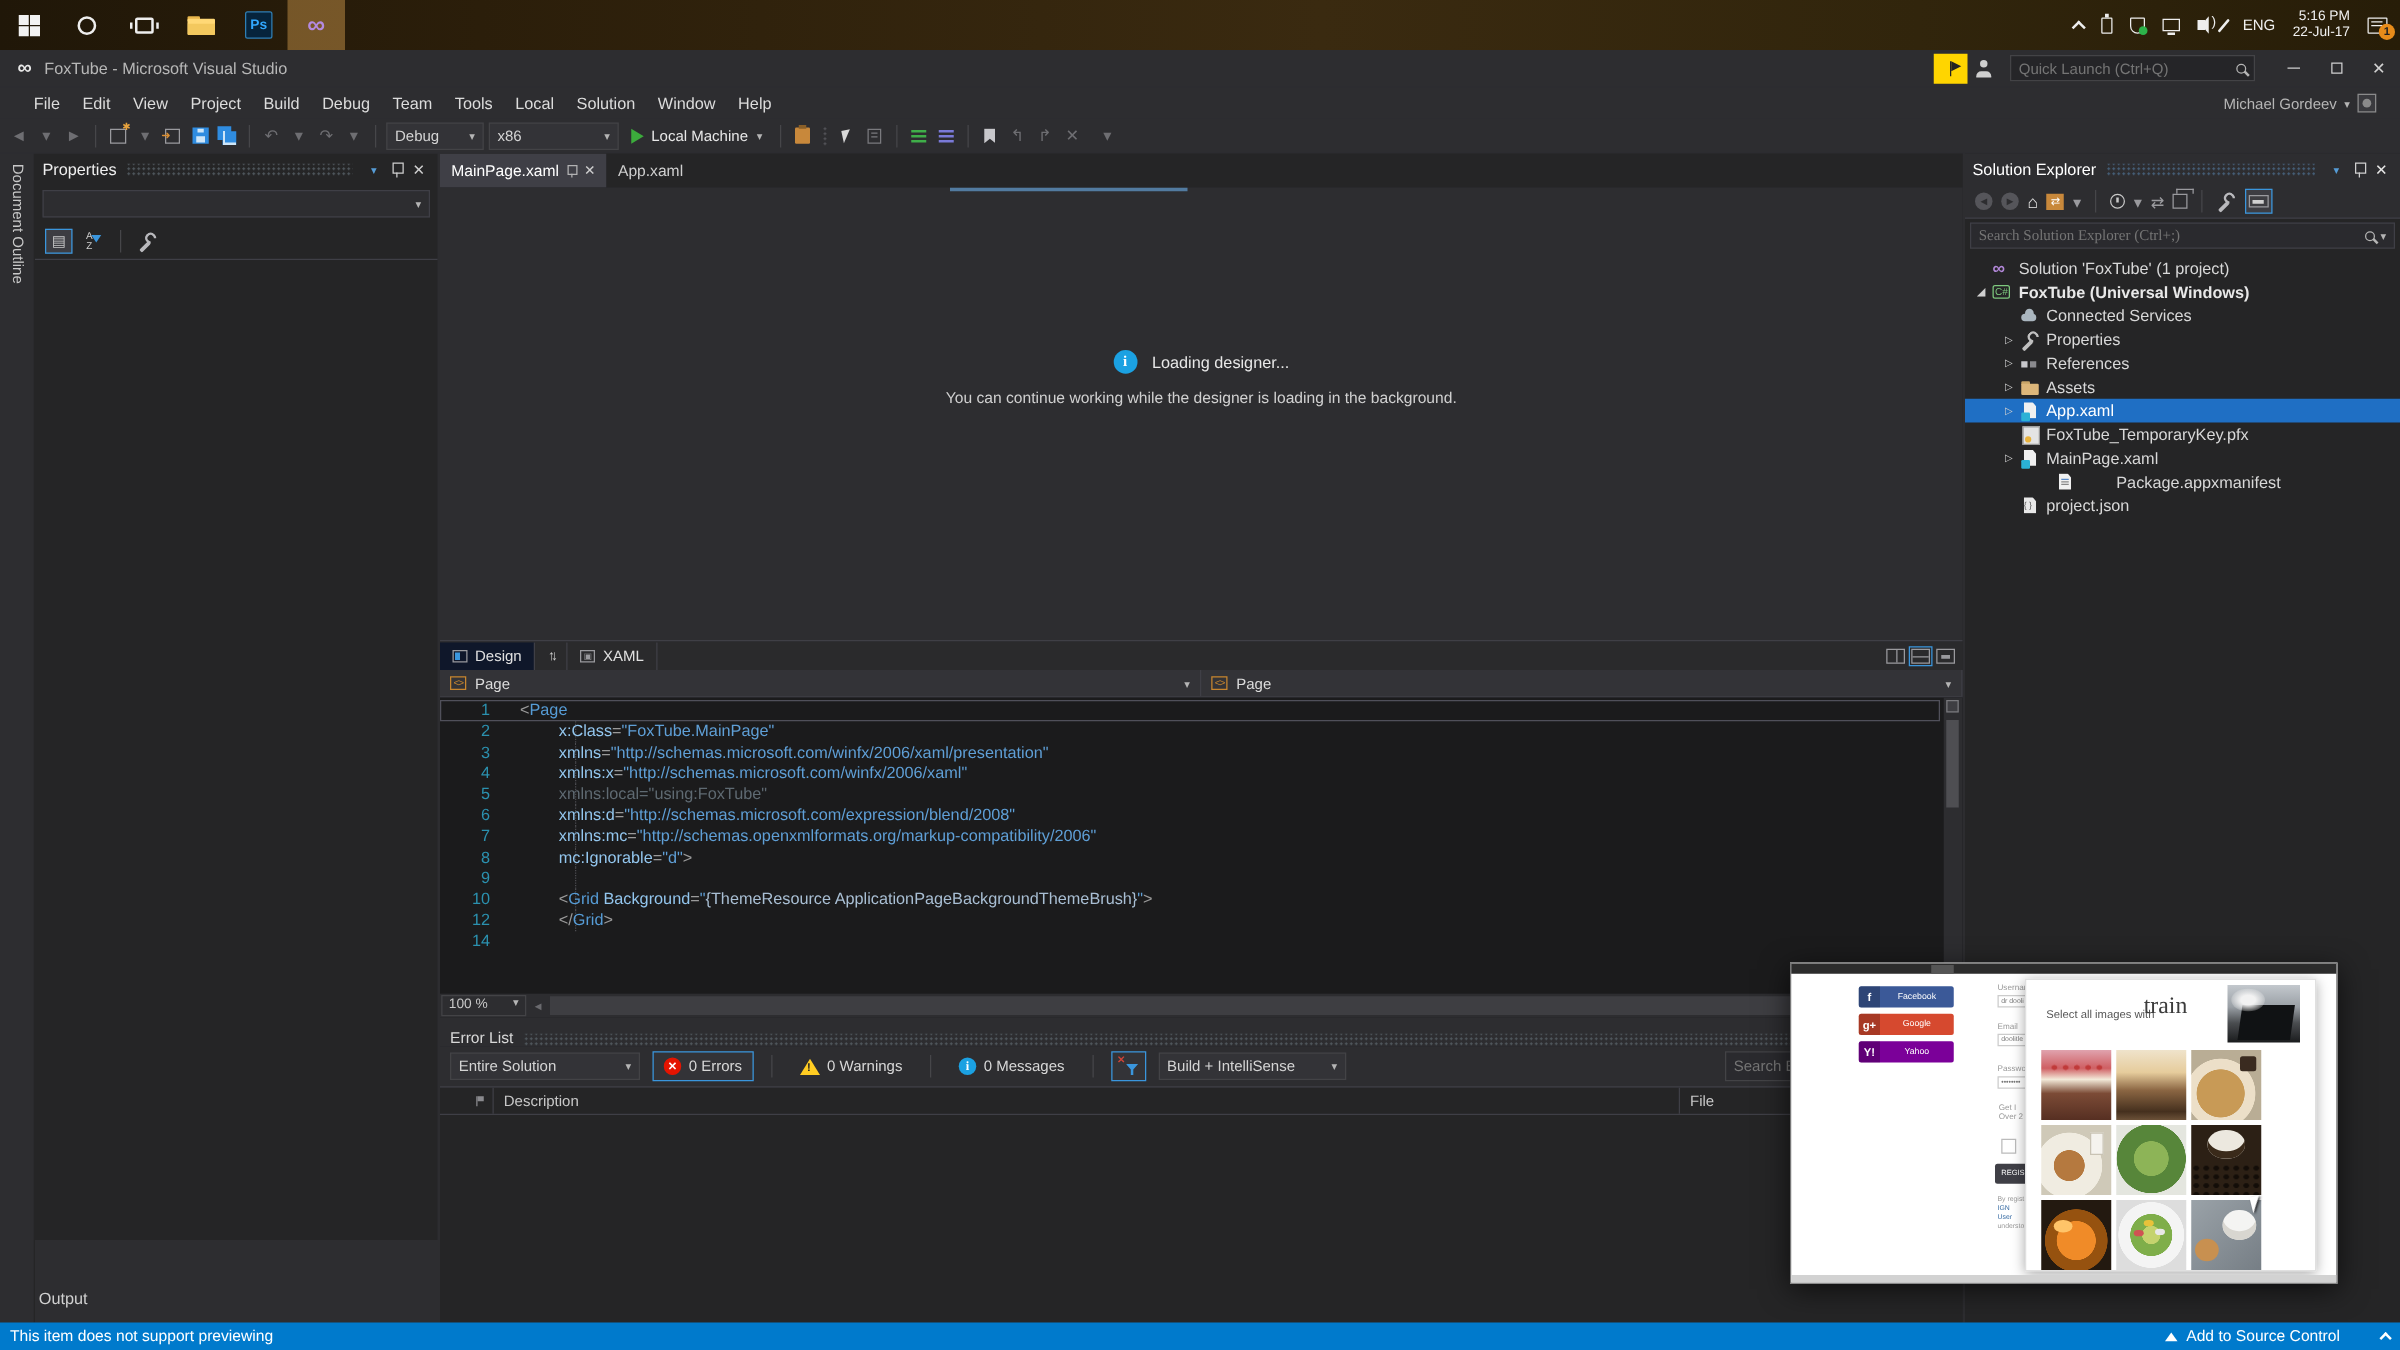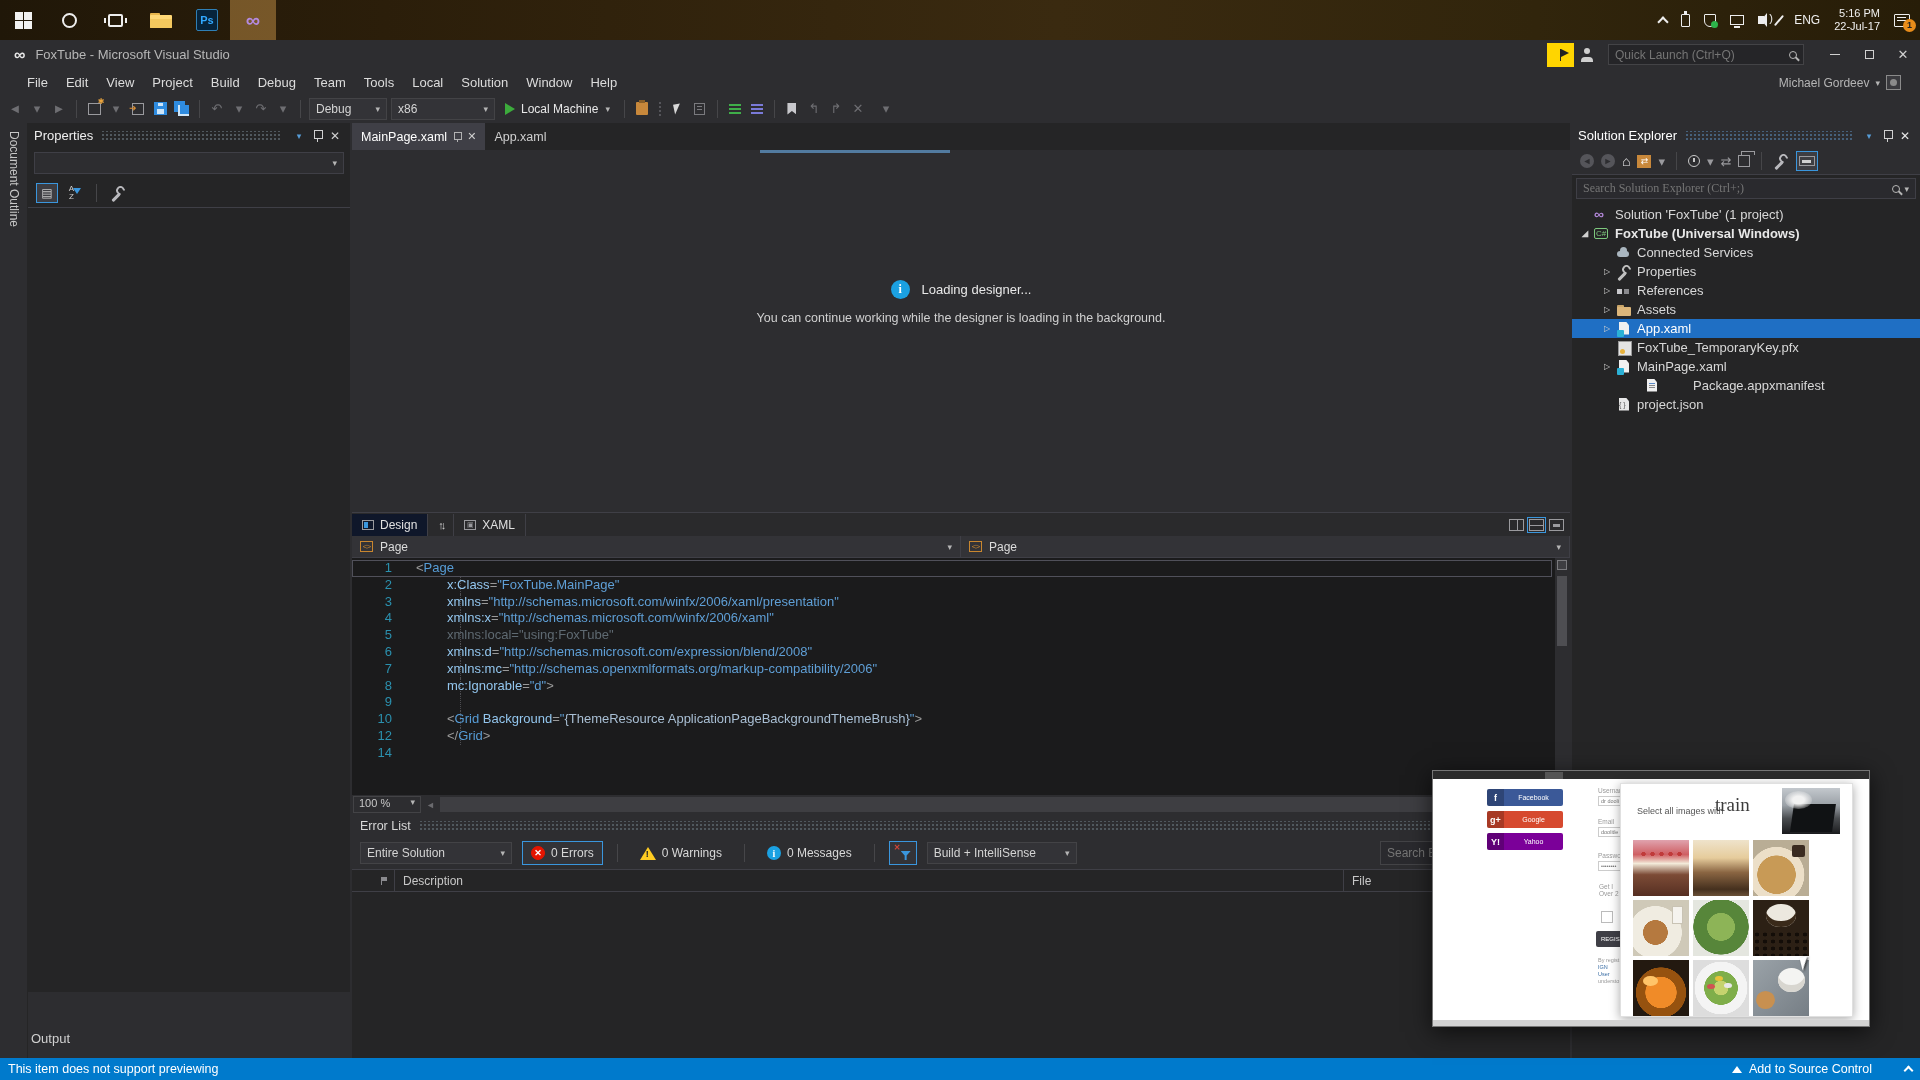--- a/index.html
+++ b/index.html
@@ -164,21 +164,21 @@
   .vgrip{position:absolute;left:2px;top:2px;width:10px;height:10px;border:1px solid #7a7a7e;background:#3e3e42;}
   .vthumb{position:absolute;left:2px;top:18px;width:10px;height:70px;background:#4e4e52;}
   .varrow{position:absolute;left:3px;bottom:2px;color:#6a6a6e;font-size:9px;}
   #hscroll-row{position:absolute;left:0;top:672px;width:1218px;height:19px;background:#2d2d30;display:flex;align-items:center;}
   #zoom-combo{width:68px;height:17px;background:#2d2d30;border:1px solid #434346;color:#c8c8c8;font-size:11px;display:flex;align-items:flex-start;padding:0 5px;margin-left:1px;}
   #zoom-combo .caret{margin-left:auto;}
   .harrow{color:#6a6a6e;font-size:9px;padding:0 5px;}
   #htrack{flex:1;height:15px;background:#3e3e42;margin-right:4px;}
   
   #error-list{position:absolute;left:0;top:691px;width:1218px;height:244px;background:#252526;}
-  #el-title{height:23px;display:flex;align-items:center;color:#d8d8d8;font-size:12.5px;padding:0 8px;background:#2d2d30;}
+  #el-title{height:23px;display:flex;align-items:flex-end;color:#d8d8d8;font-size:12.5px;padding:0 8px;background:#2d2d30;}
   #el-toolbar{height:33px;display:flex;align-items:center;gap:10px;padding:0 8px;background:#2d2d30;border-bottom:1px solid #3f3f46;position:relative;}
   .el-btn{height:24px;display:flex;align-items:center;gap:6px;color:#d8d8d8;font-size:12px;padding:0 8px;}
   .el-btn.sel{border:1px solid #3a96dd;background:#333337;}
   .ic-err{width:14px;height:14px;border-radius:50%;background:#e8e8e8;color:#e51400;display:flex;align-items:center;justify-content:center;font-size:9px;font-weight:bold;border:1.5px solid #e51400;background:#e51400;color:#fff;}
   .ic-warn{width:0;height:0;border-left:8px solid transparent;border-right:8px solid transparent;border-bottom:13px solid #fc2;position:relative;}
   .ic-warn::after{content:"!";position:absolute;left:-2px;top:2px;color:#222;font-size:9px;font-weight:bold;}
   .ic-info2{width:14px;height:14px;border-radius:50%;background:#1ba1e2;color:#fff;font-size:10px;font-family:"Liberation Serif",serif;font-weight:bold;display:flex;align-items:center;justify-content:center;}
   .ic-filter{width:16px;height:14px;position:relative;}
   .ic-filter::before{content:"✕";position:absolute;left:-1px;top:-3px;color:#d04437;font-size:8px;font-weight:bold;}
   .ic-filter::after{content:"";position:absolute;right:0;bottom:0;width:10px;height:9px;background:#3a96dd;clip-path:polygon(0 0,100% 0,60% 50%,60% 100%,40% 100%,40% 50%);}

